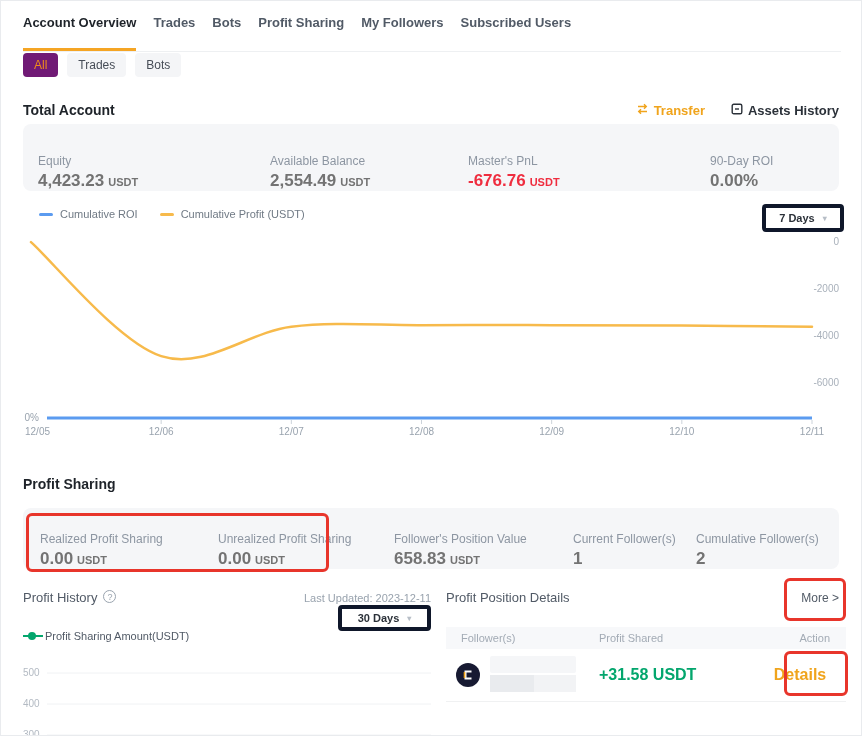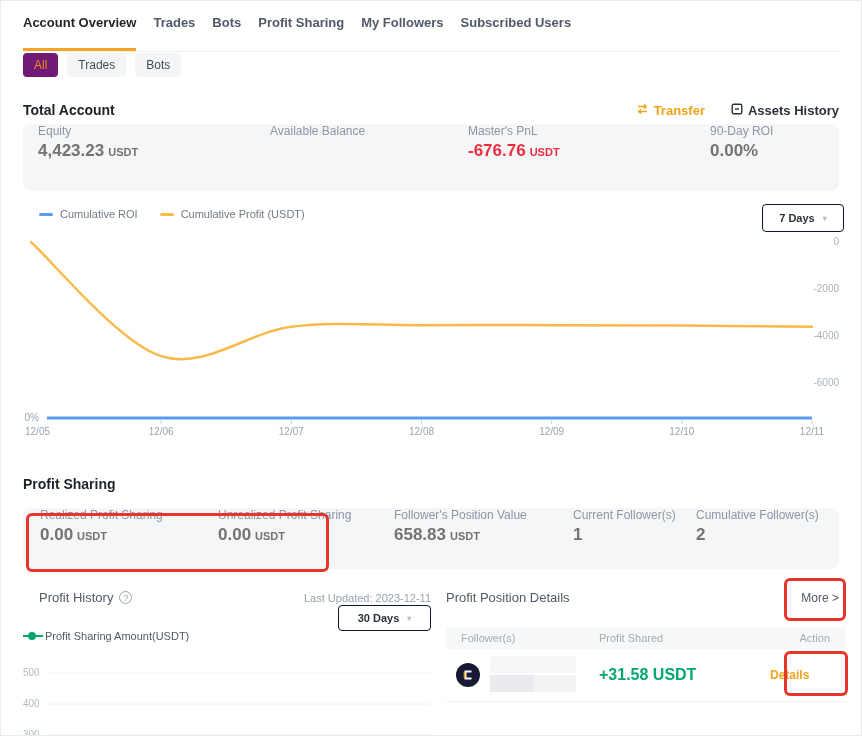--- a/index.html
+++ b/index.html
@@ -28,46 +28,46 @@
   .hlink { display:flex; align-items:center; gap:5px; font-size:13px; font-weight:700; cursor:pointer; }
   .hlink.orange { color:#f0a41c; }
   .hlink.dark { color:#2b3139; }
 
   
   .card { position:absolute; left:22px; right:22px; background:#f5f6f8; border-radius:8px; }
   .card.total { top:123px; height:67px; display:grid; padding-left:15px;
                 grid-template-columns:232px 198px 242px 1fr; }
   .card.ps { top:507px; height:61px; display:grid; padding-left:17px;
              grid-template-columns:178px 176px 179px 123px 1fr; }
-  .stat { display:flex; flex-direction:column; justify-content:flex-start; }
+  .stat { display:flex; flex-direction:column; justify-content:flex-end; }
   .stat .lbl { font-size:12px; color:#8d96a2; margin-bottom:3px; }
   .stat .val { font-size:17px; font-weight:700; color:#737373; }
   .stat .unit { font-size:11px; font-weight:700; margin-left:4px; }
   .val.red { color:#ef2d3f; }
 
   
   .legend-row { position:absolute; top:207px; left:38px; display:flex; gap:22px; align-items:center; }
   .leg { display:flex; align-items:center; gap:7px; font-size:11px; color:#707a85; }
   .dash { width:14px; height:3px; border-radius:2px; }
   .range-btn { position:absolute; display:flex; align-items:center; justify-content:center; gap:8px;
-               border:1px solid #0f172a; border-radius:4px; background:#fff; font-size:11px;
+               border:4px solid #0f172a; border-radius:4px; background:#fff; font-size:11px;
                font-weight:600; color:#2b3139; cursor:pointer; }
   .range-7 { top:203px; right:17px; width:82px; height:28px; }
   .range-30 { top:604px; left:337px; width:93px; height:26px; }
   .caret { font-size:8px; color:#b7bec7; }
 
   svg text { font-family:"Liberation Sans", sans-serif; }
   .chart-main { position:absolute; top:228px; left:22px; }
   .chart-mini { position:absolute; top:658px; left:22px; }
 
   
   .ps-title { position:absolute; top:475px; left:22px; }
   .ph-head { position:absolute; top:589px; left:22px; width:408px;
              display:flex; justify-content:space-between; align-items:center; }
-  .ph-title { font-size:13px; color:#515a66; display:flex; align-items:center; gap:6px;margin-left:16px; }
+  .ph-title { font-size:13px; color:#515a66; display:flex; align-items:flex-start; gap:6px; }
   .help { width:13px; height:13px; border:1px solid #9aa4af; border-radius:50%; color:#9aa4af;
           font-size:9px; display:inline-flex; align-items:center; justify-content:center; cursor:pointer; }
   .updated { font-size:11px; color:#99a3ae; }
   .ph-legend { position:absolute; top:629px; left:22px; display:flex; align-items:center; gap:2px; }
   .green-marker { position:relative; width:20px; height:8px; }
   .green-marker .line { position:absolute; top:3px; left:0; width:20px; height:2px; background:#03a66d; }
   .green-marker .dot { position:absolute; top:0; left:5px; width:8px; height:8px; border-radius:50%; background:#03a66d; }
   .ph-legend .txt { font-size:11px; color:#515a66; }
 
   .pd-head { position:absolute; top:589px; left:445px; width:397px;
@@ -81,21 +81,21 @@
   .pd-tr.head .c1 { padding-left:15px; }
   .pd-tr.head .c3 { text-align:right; padding-right:16px; }
   .pd-tr.row { height:53px; border-bottom:1px solid #f0f1f2; }
   .follower { display:flex; align-items:center; gap:10px; padding-left:10px; }
   .avatar { width:24px; height:24px; border-radius:50%; background:#171a32; position:relative; flex:0 0 auto; }
   .blurname { position:relative; width:90px; height:40px; }
   .blurname .b1 { position:absolute; top:1px; left:0; width:86px; height:17px; background:#f5f6f8; border-radius:2px; }
   .blurname .b2 { position:absolute; top:20px; left:0; width:44px; height:17px; background:#e9ebee; }
   .blurname .b3 { position:absolute; top:20px; left:44px; width:42px; height:17px; background:#f2f3f5; }
   .profit-val { font-size:16px; font-weight:700; color:#03a66d; }
-  .details-link { font-size:12px; font-weight:700; color:#f0a41c; text-align:left; padding-right:16px; cursor:pointer; }
+  .details-link { font-size:16px; font-weight:700; color:#f0a41c; text-align:center; padding-right:16px; cursor:pointer; }
 
   
   .ann { position:absolute; border:3px solid #e8352b; border-radius:6px; pointer-events:none; }
   .ann1 { left:25px; top:512px; width:303px; height:59px; }
   .ann2 { left:783px; top:577px; width:62px; height:43px; }
   .ann3 { left:783px; top:650px; width:64px; height:45px; }
 </style>
 </head>
 <body>
 
@@ -140,20 +140,21 @@
     </div>
   </div>
 
   <div class="card total">
     <div class="stat">
       <span class="lbl">Equity</span>
       <span class="val"><span>4,423.23</span><span class="unit">USDT</span></span>
     </div>
     <div class="stat">
       <span class="lbl">Available Balance</span>
+      <span class="val"><span>2,554.49</span><span class="unit">USDT</span></span>
     </div>
     <div class="stat">
       <span class="lbl">Master's PnL</span>
       <span class="val red"><span>-676.76</span><span class="unit">USDT</span></span>
     </div>
     <div class="stat">
       <span class="lbl">90-Day ROI</span>
       <span class="val"><span>0.00%</span></span>
     </div>
   </div>

